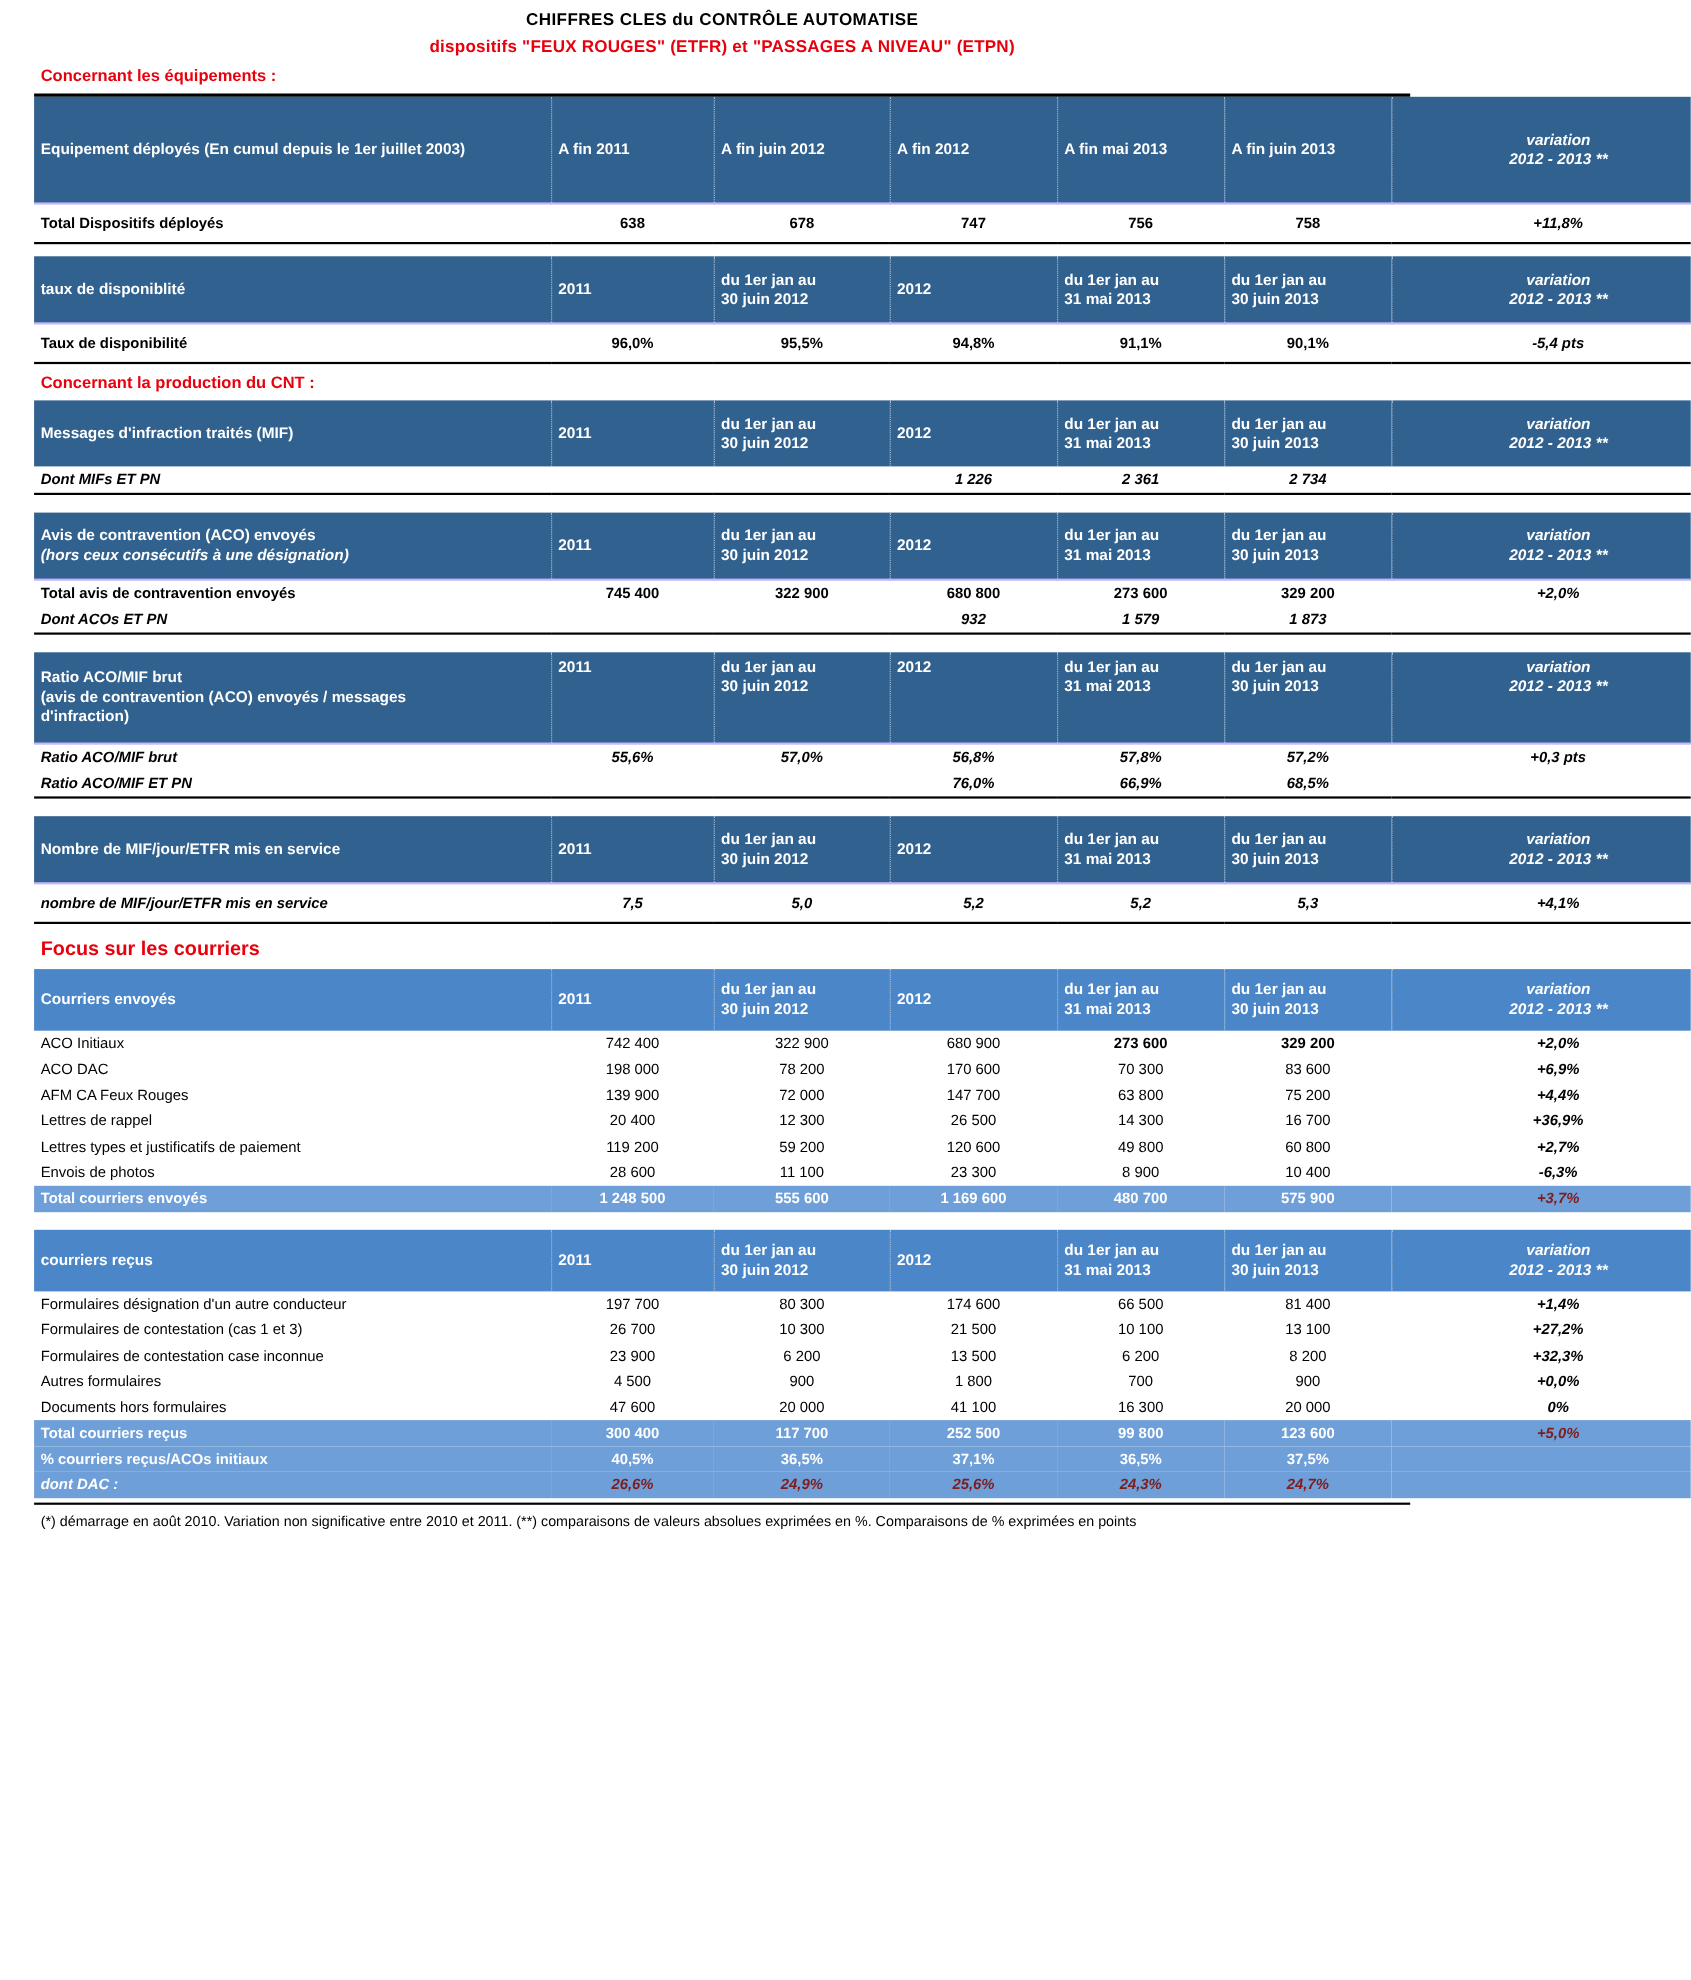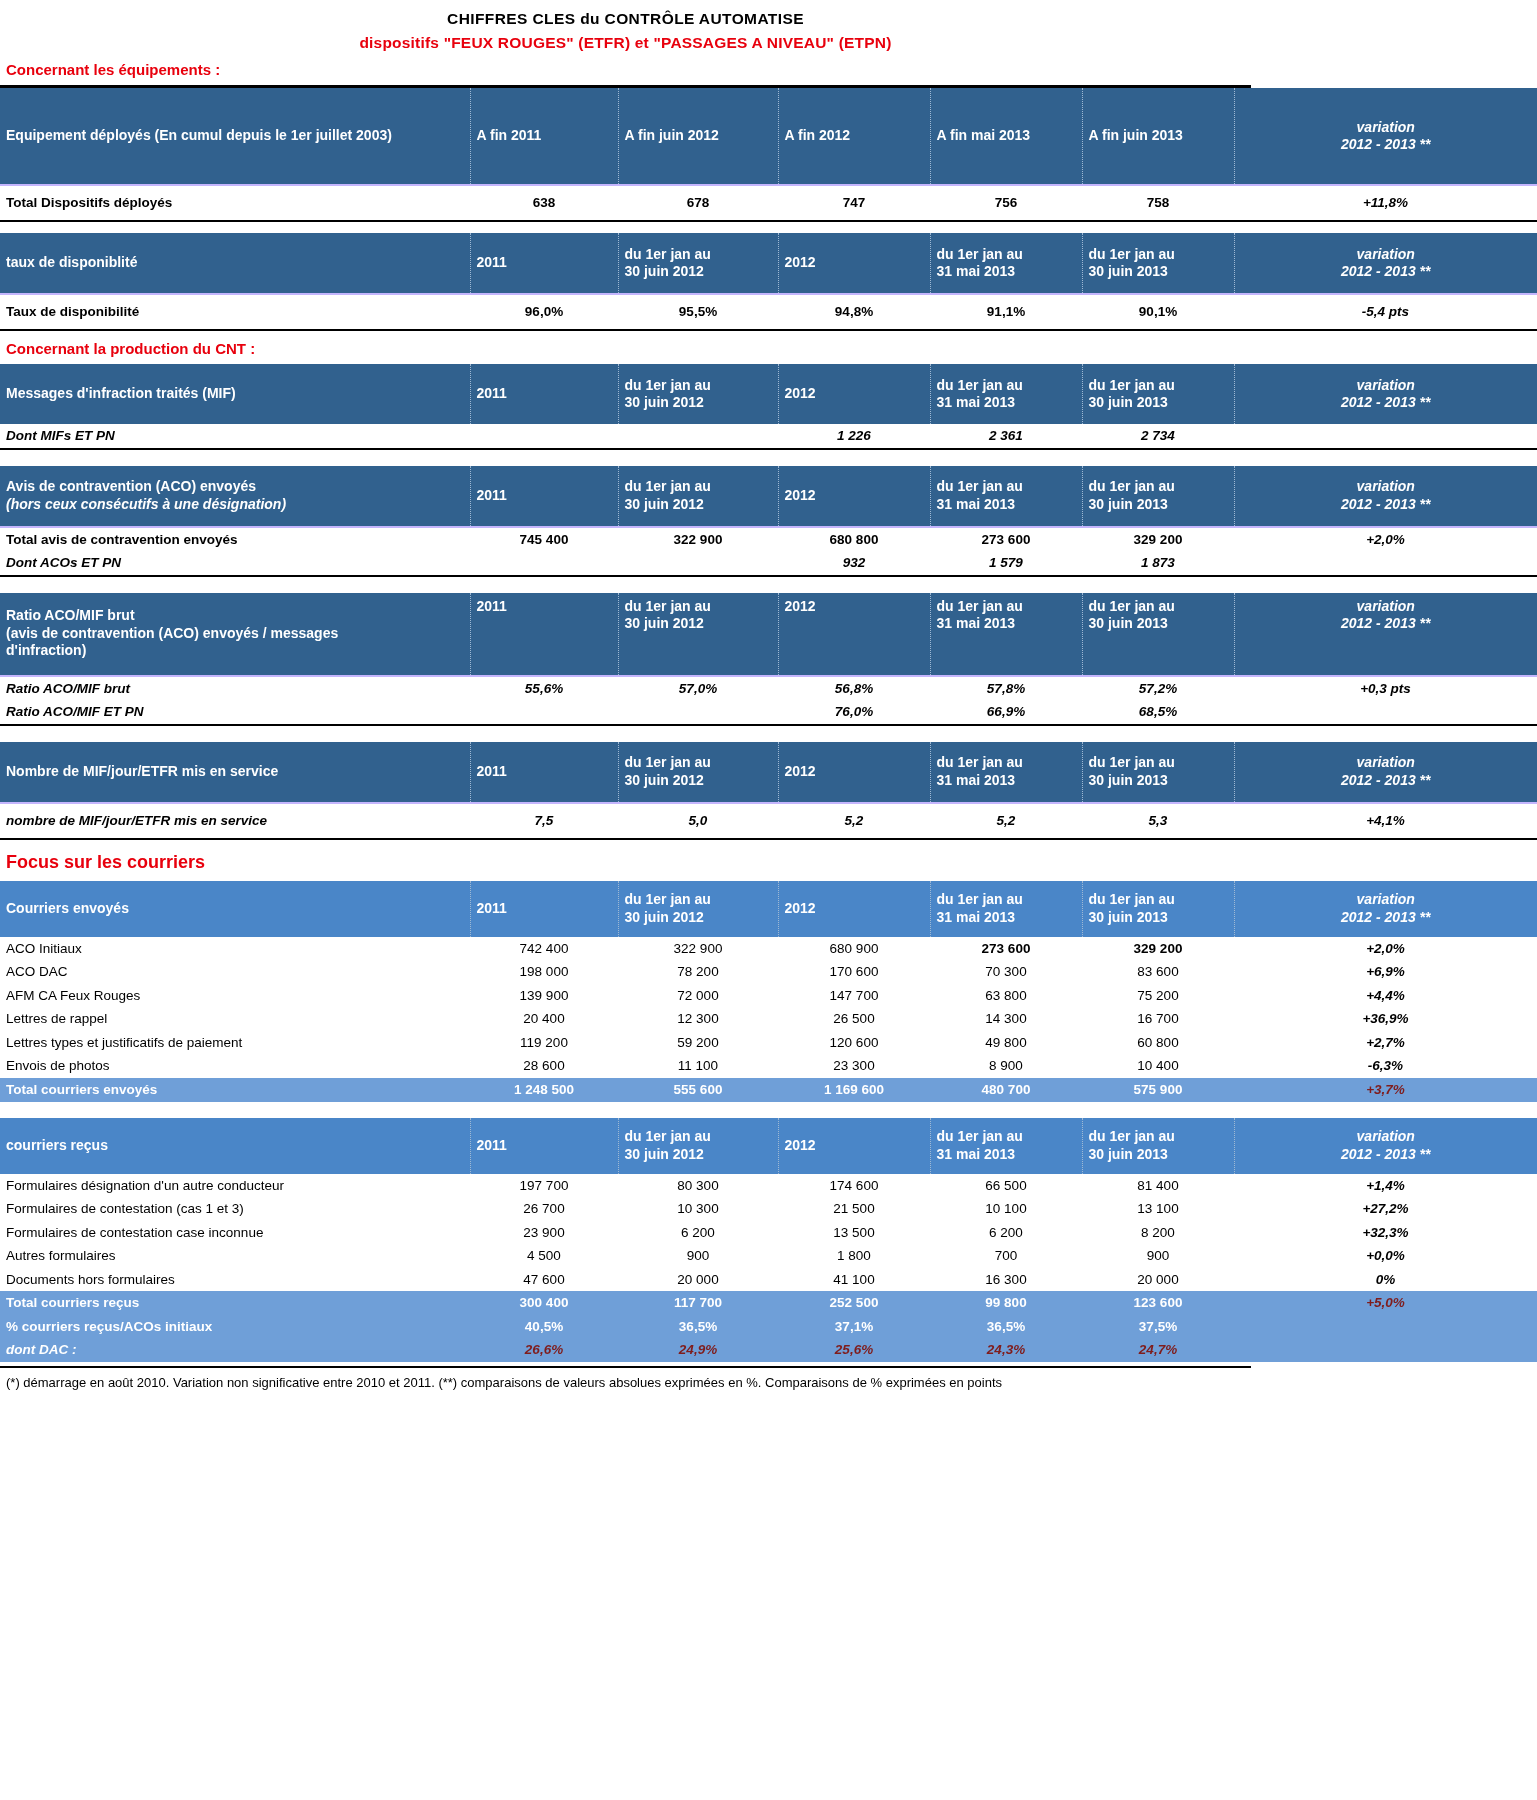--- a/index.html
+++ b/index.html
@@ -3,21 +3,21 @@
 <meta charset="utf-8">
 <style>
   html,body{margin:0;padding:0;background:#ffffff;}
   body{
     width:1537px;
     font-family:"Liberation Sans", sans-serif;
     font-size:13.5px;
     color:#000000;
     -webkit-font-smoothing:none;
   }
-  .page{position:relative;width:1251px;}
+  .page{position:relative;width:1251px;padding-left:31px;}
   
   .title-block{text-align:center;padding-top:10px;}
   .title-main{font-size:15.5px;font-weight:bold;letter-spacing:.4px;color:#000;}
   .title-sub{font-size:15.5px;font-weight:bold;letter-spacing:.2px;color:#e8000d;margin-top:6px;}
   
   .section-caption{
     color:#e8000d;font-weight:bold;font-size:15px;
     padding:9px 0 7px 6px;
   }
   .section-caption.big{font-size:18px;padding:12px 0 8px 6px;}

